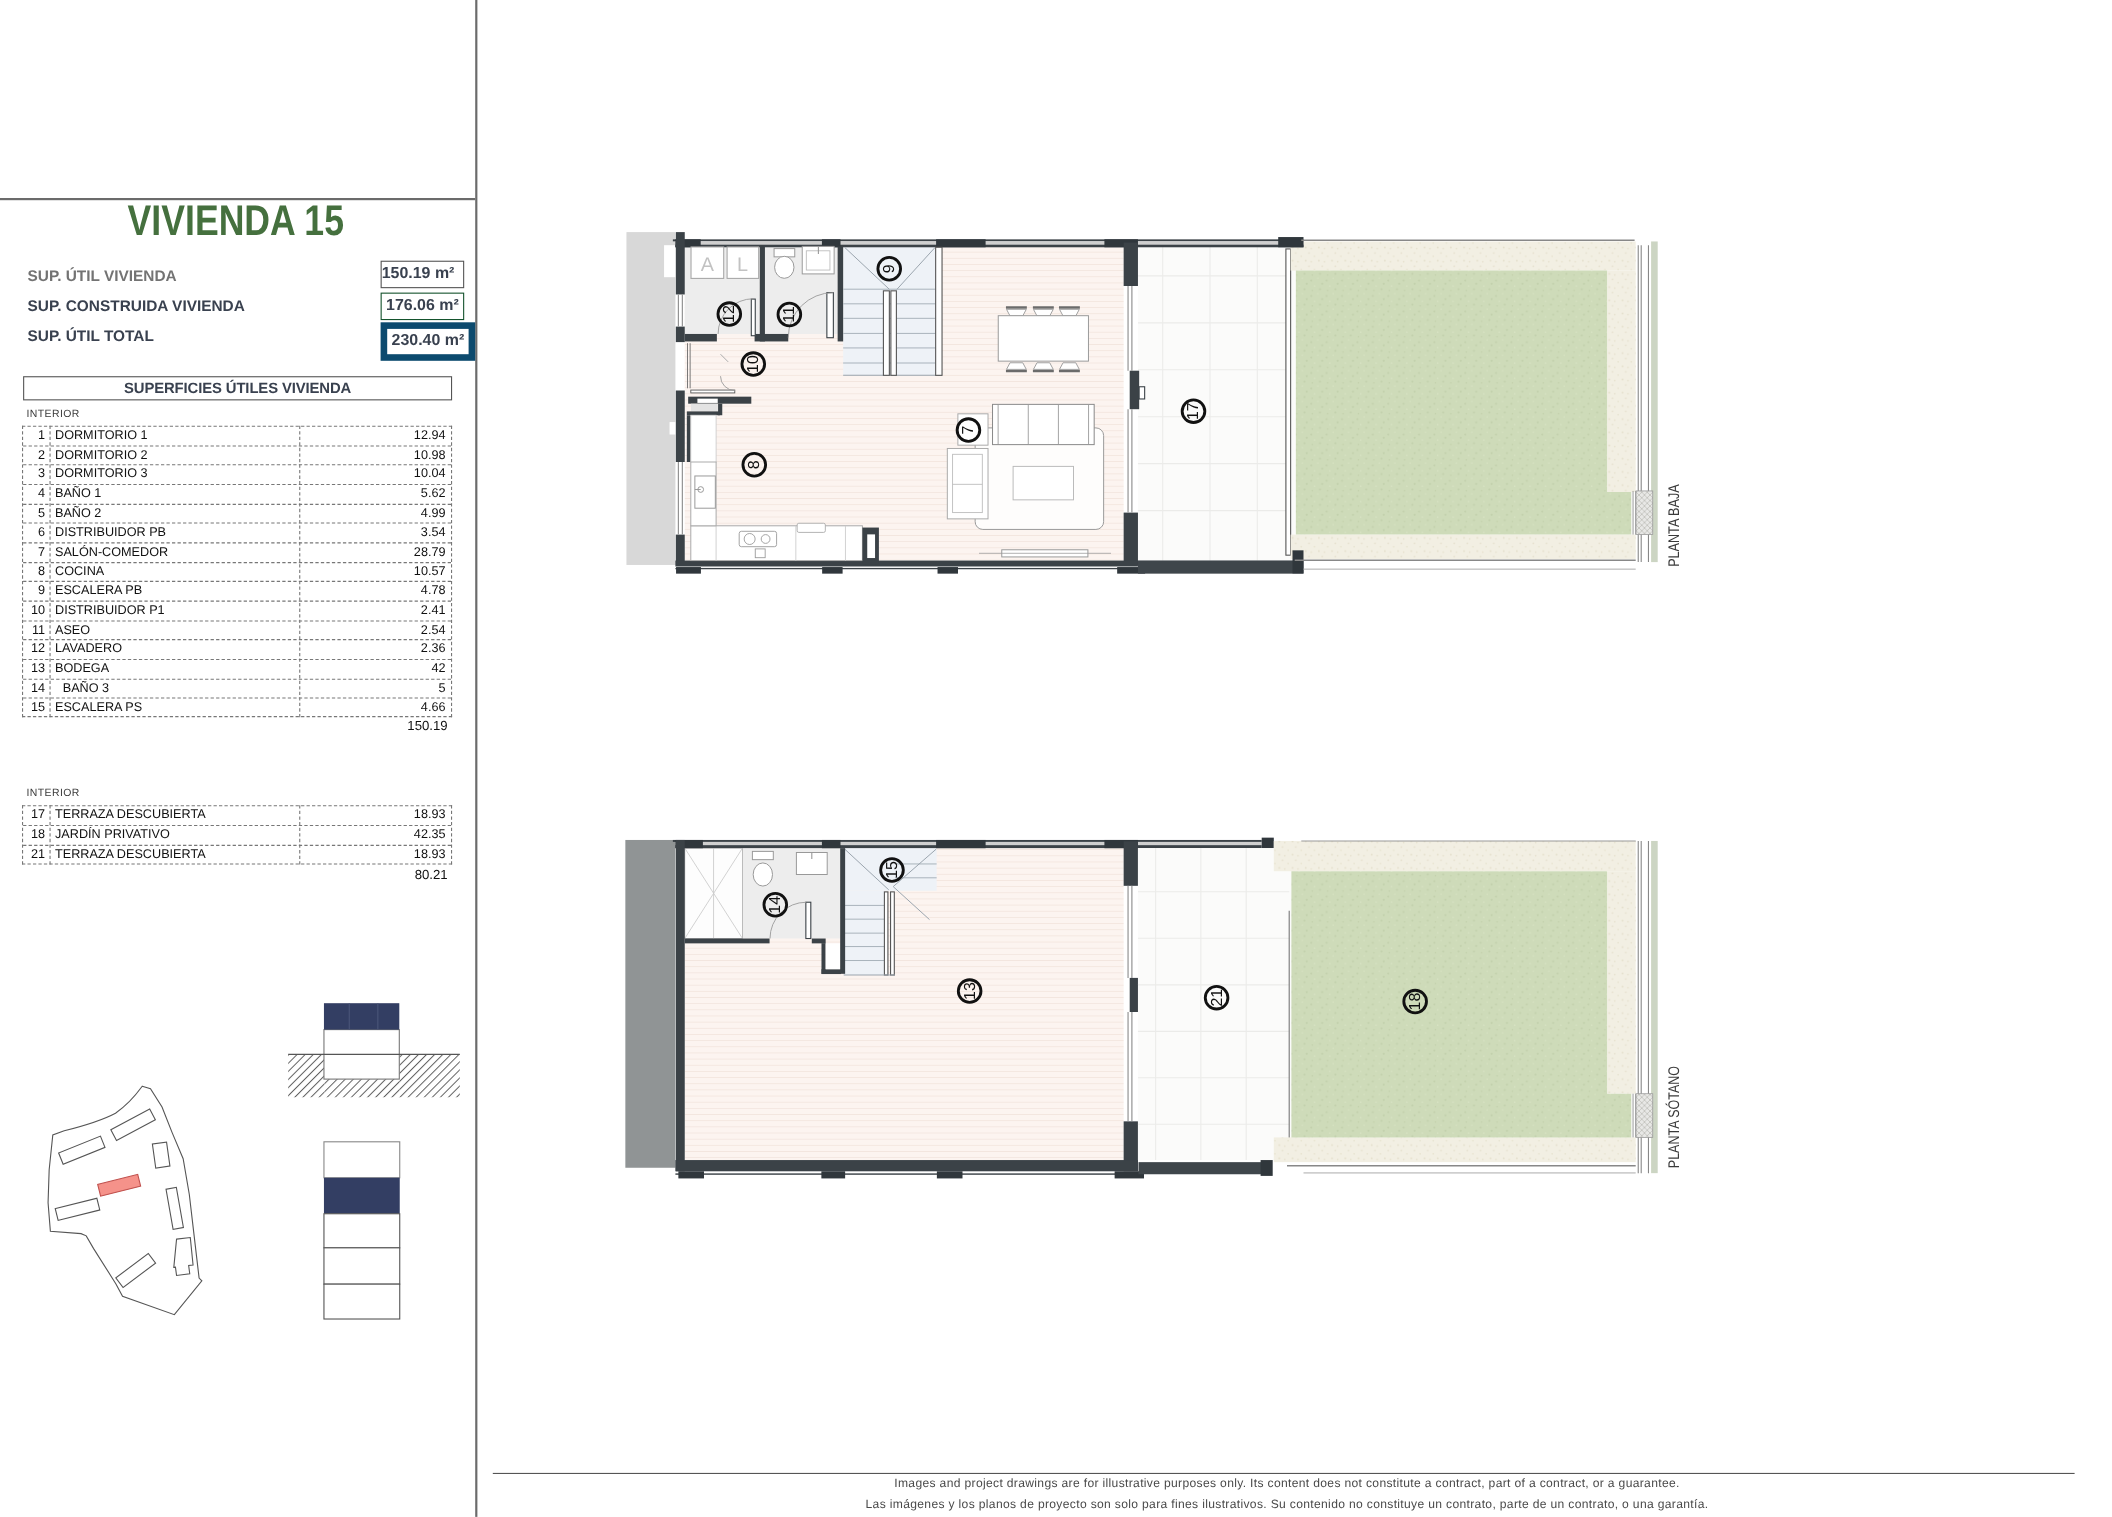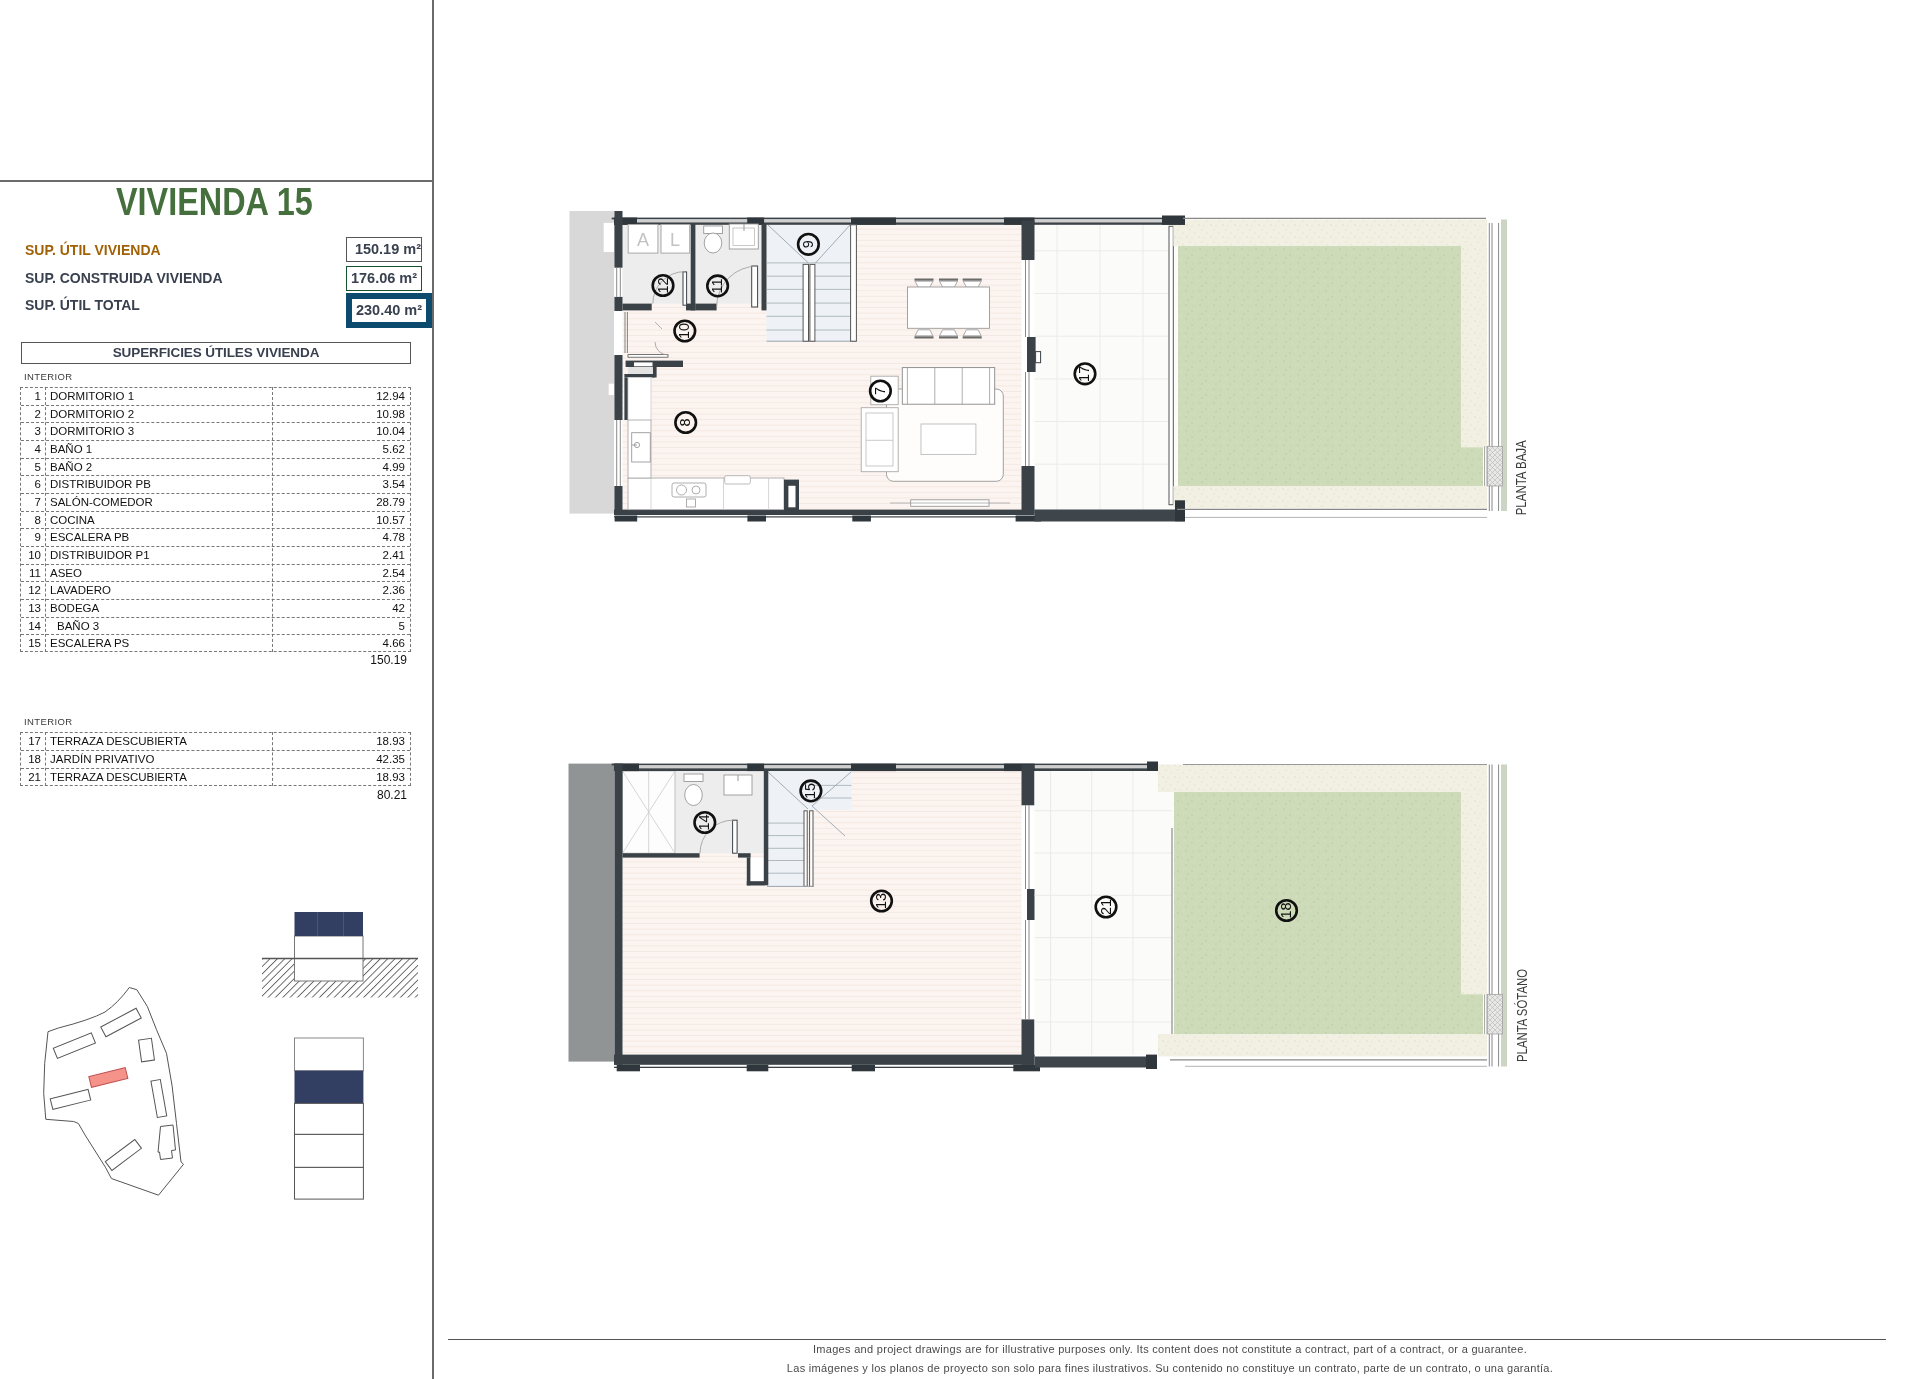--- a/index.html
+++ b/index.html
@@ -9,23 +9,23 @@
 </style>
 </head>
 <body>
 
 <div class="abs" style="left:432px;top:0;width:1.5px;height:1379px;background:#6b6b6b;"></div>
 
 <div class="abs" style="left:0;top:180px;width:432px;height:1.5px;background:#6b6b6b;"></div>
 
 <div class="abs" style="left:116px;top:180px;width:300px;font-size:39px;font-weight:bold;color:#45703e;letter-spacing:0px;transform:scaleX(0.83);transform-origin:0 0;white-space:nowrap;">VIVIENDA 15</div>
 
-<div class="abs" style="left:25px;top:242px;font-size:14px;font-weight:bold;color:#a16207;letter-spacing:0px;">SUP. ÚTIL VIVIENDA</div>
-
-<div class="abs" style="left:346px;top:237px;width:74px;height:23px;border:1px solid #555;font-size:14.5px;font-weight:bold;color:#39414f;text-align:right;line-height:23px;">150.19 m²</div>
+<div class="abs" style="left:25px;top:242px;font-size:14px;font-weight:bold;color:#737373;letter-spacing:0px;">SUP. ÚTIL VIVIENDA</div>
+
+<div class="abs" style="left:346px;top:237px;width:74px;height:23px;border:1px solid #555;font-size:14.5px;font-weight:bold;color:#39414f;text-align:left;line-height:23px;">150.19 m²</div>
 
 <div class="abs" style="left:25px;top:270px;font-size:14px;font-weight:bold;color:#39414f;letter-spacing:0px;">SUP. CONSTRUIDA VIVIENDA</div>
 
 <div class="abs" style="left:346px;top:265.5px;width:74px;height:23px;border:1px solid #14532d;font-size:14.5px;font-weight:bold;color:#39414f;text-align:center;line-height:23px;">176.06 m²</div>
 
 <div class="abs" style="left:25px;top:297px;font-size:14px;font-weight:bold;color:#39414f;letter-spacing:0px;">SUP. ÚTIL TOTAL</div>
 
 <div class="abs" style="left:346px;top:293px;width:74px;height:23px;border:6px solid #0c4a6e;font-size:14.5px;font-weight:bold;color:#39414f;text-align:center;line-height:23px;">230.40 m²</div>
 
 <div class="abs" style="left:21px;top:342px;width:388px;height:20px;border:1px solid #555;font-size:13.5px;font-weight:bold;color:#39414f;text-align:center;line-height:20px;letter-spacing:-0.1px;">SUPERFICIES ÚTILES VIVIENDA</div>

